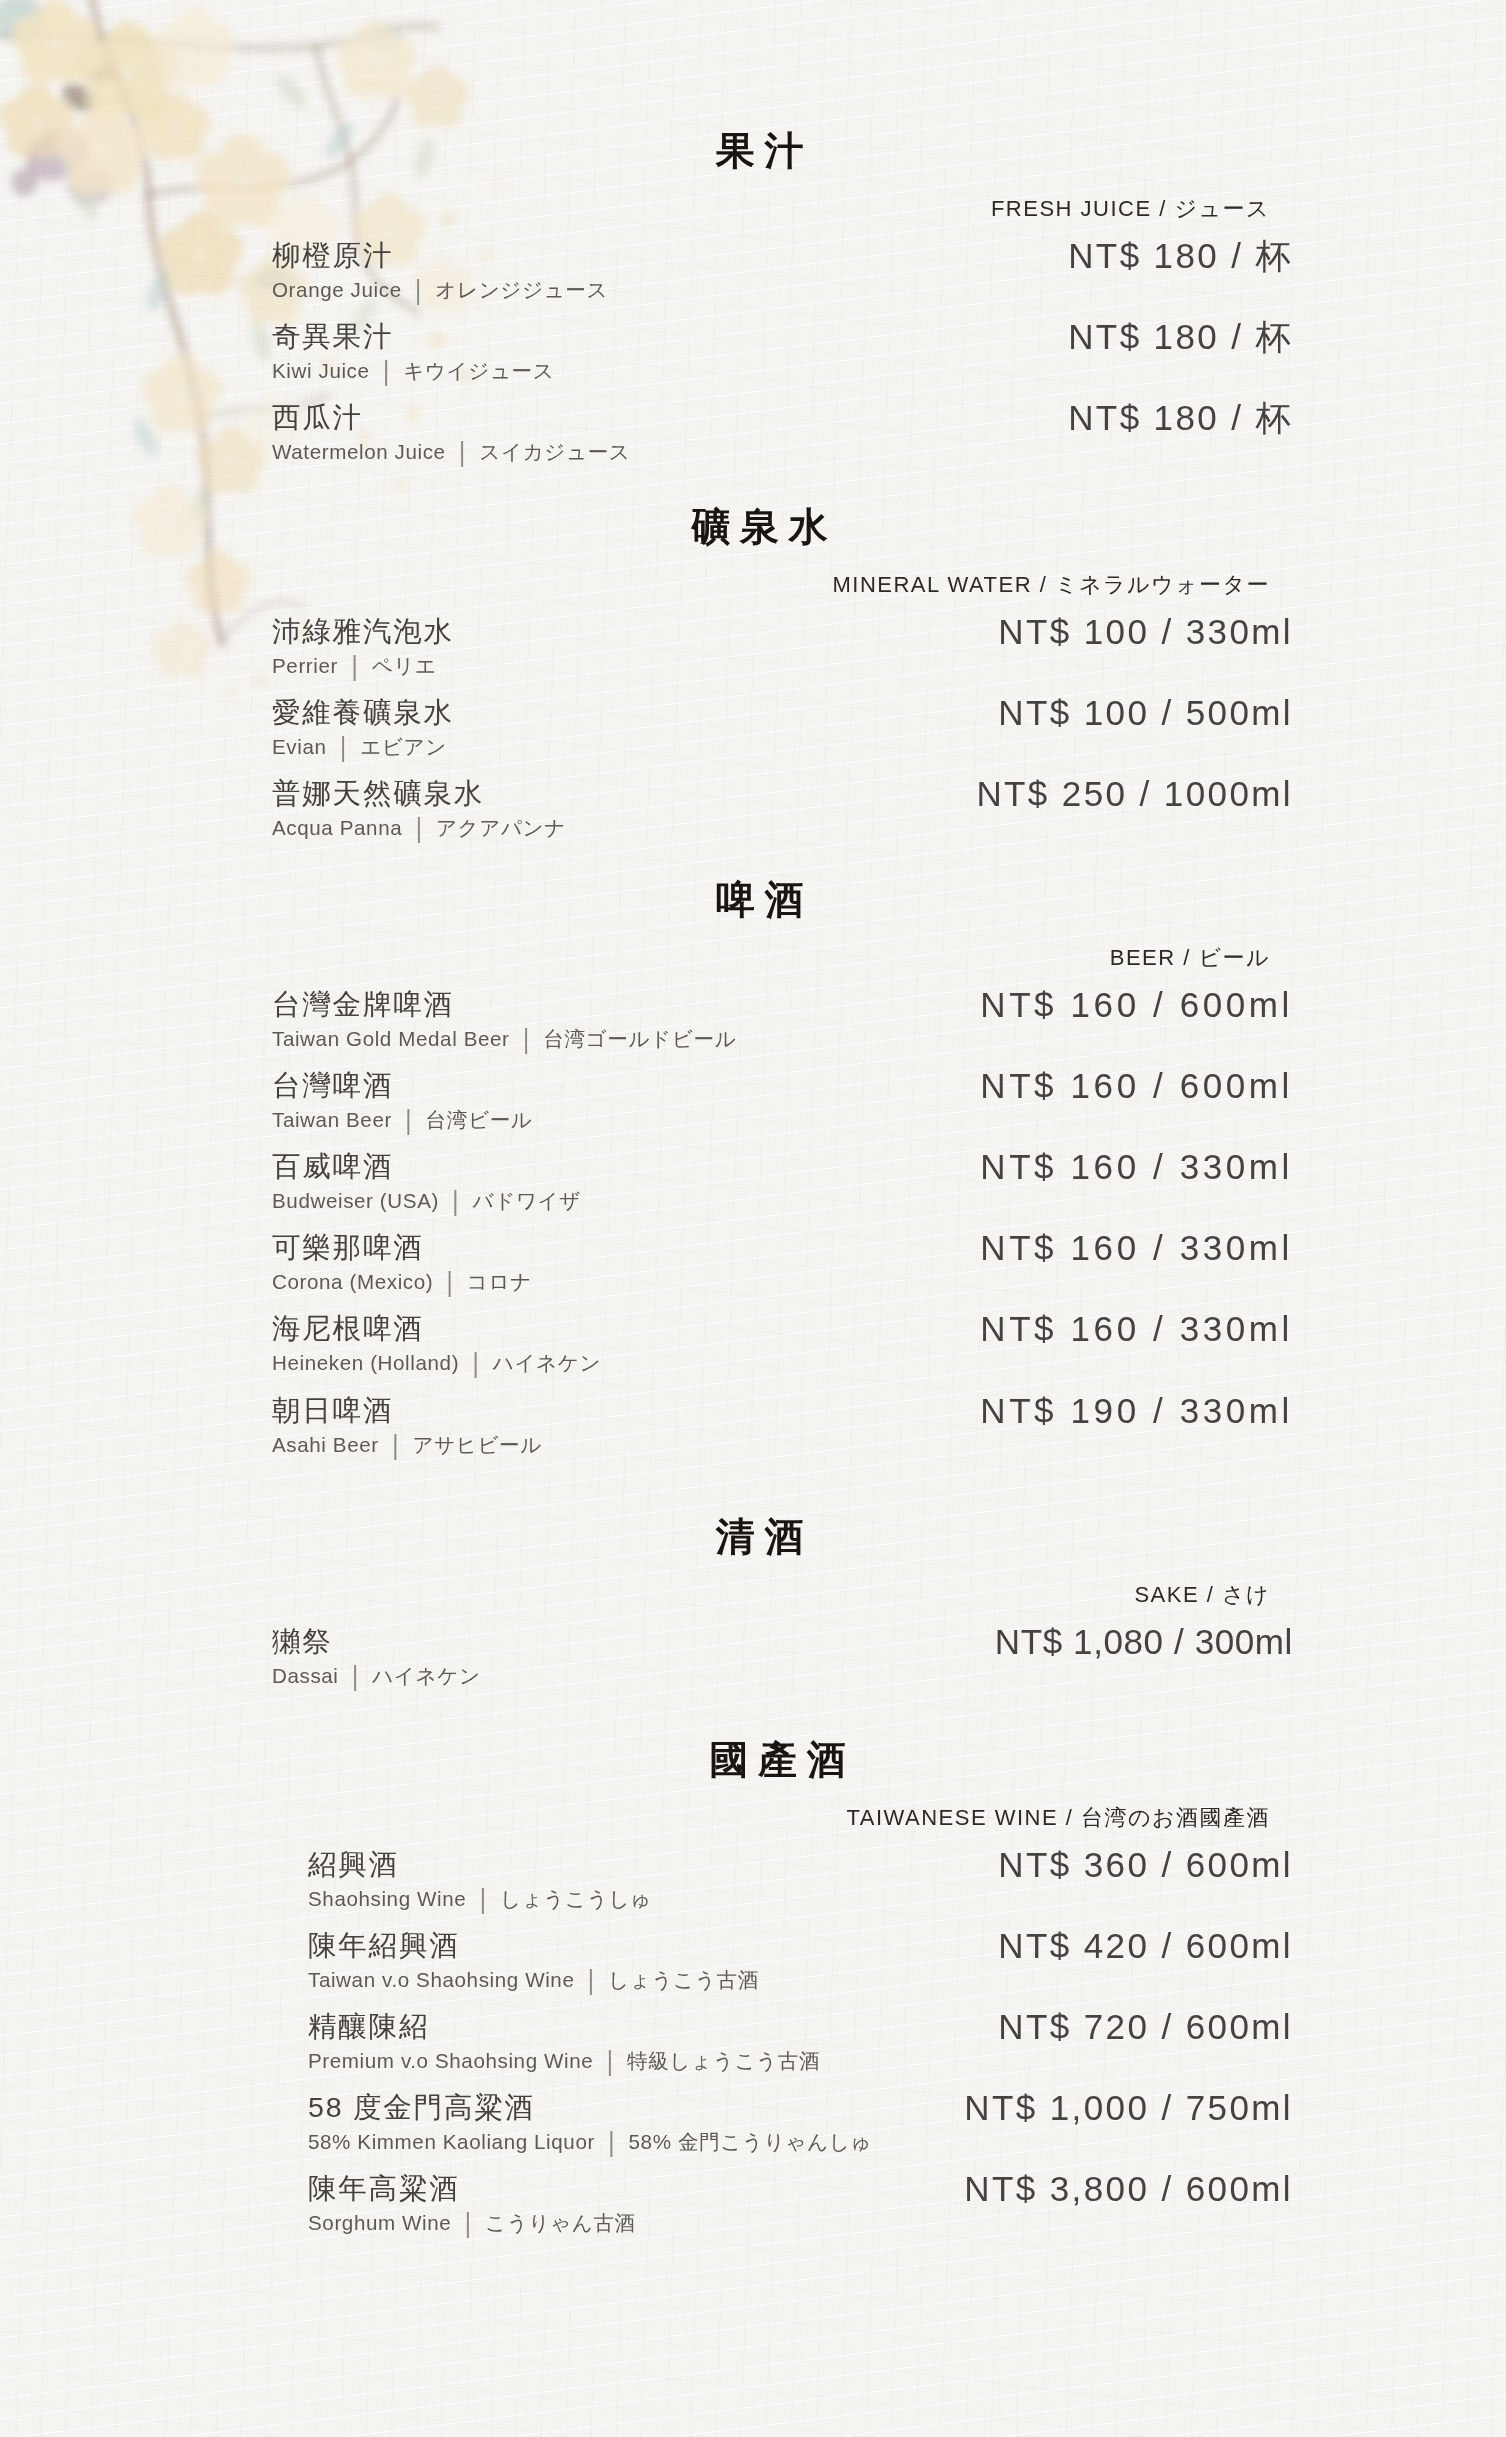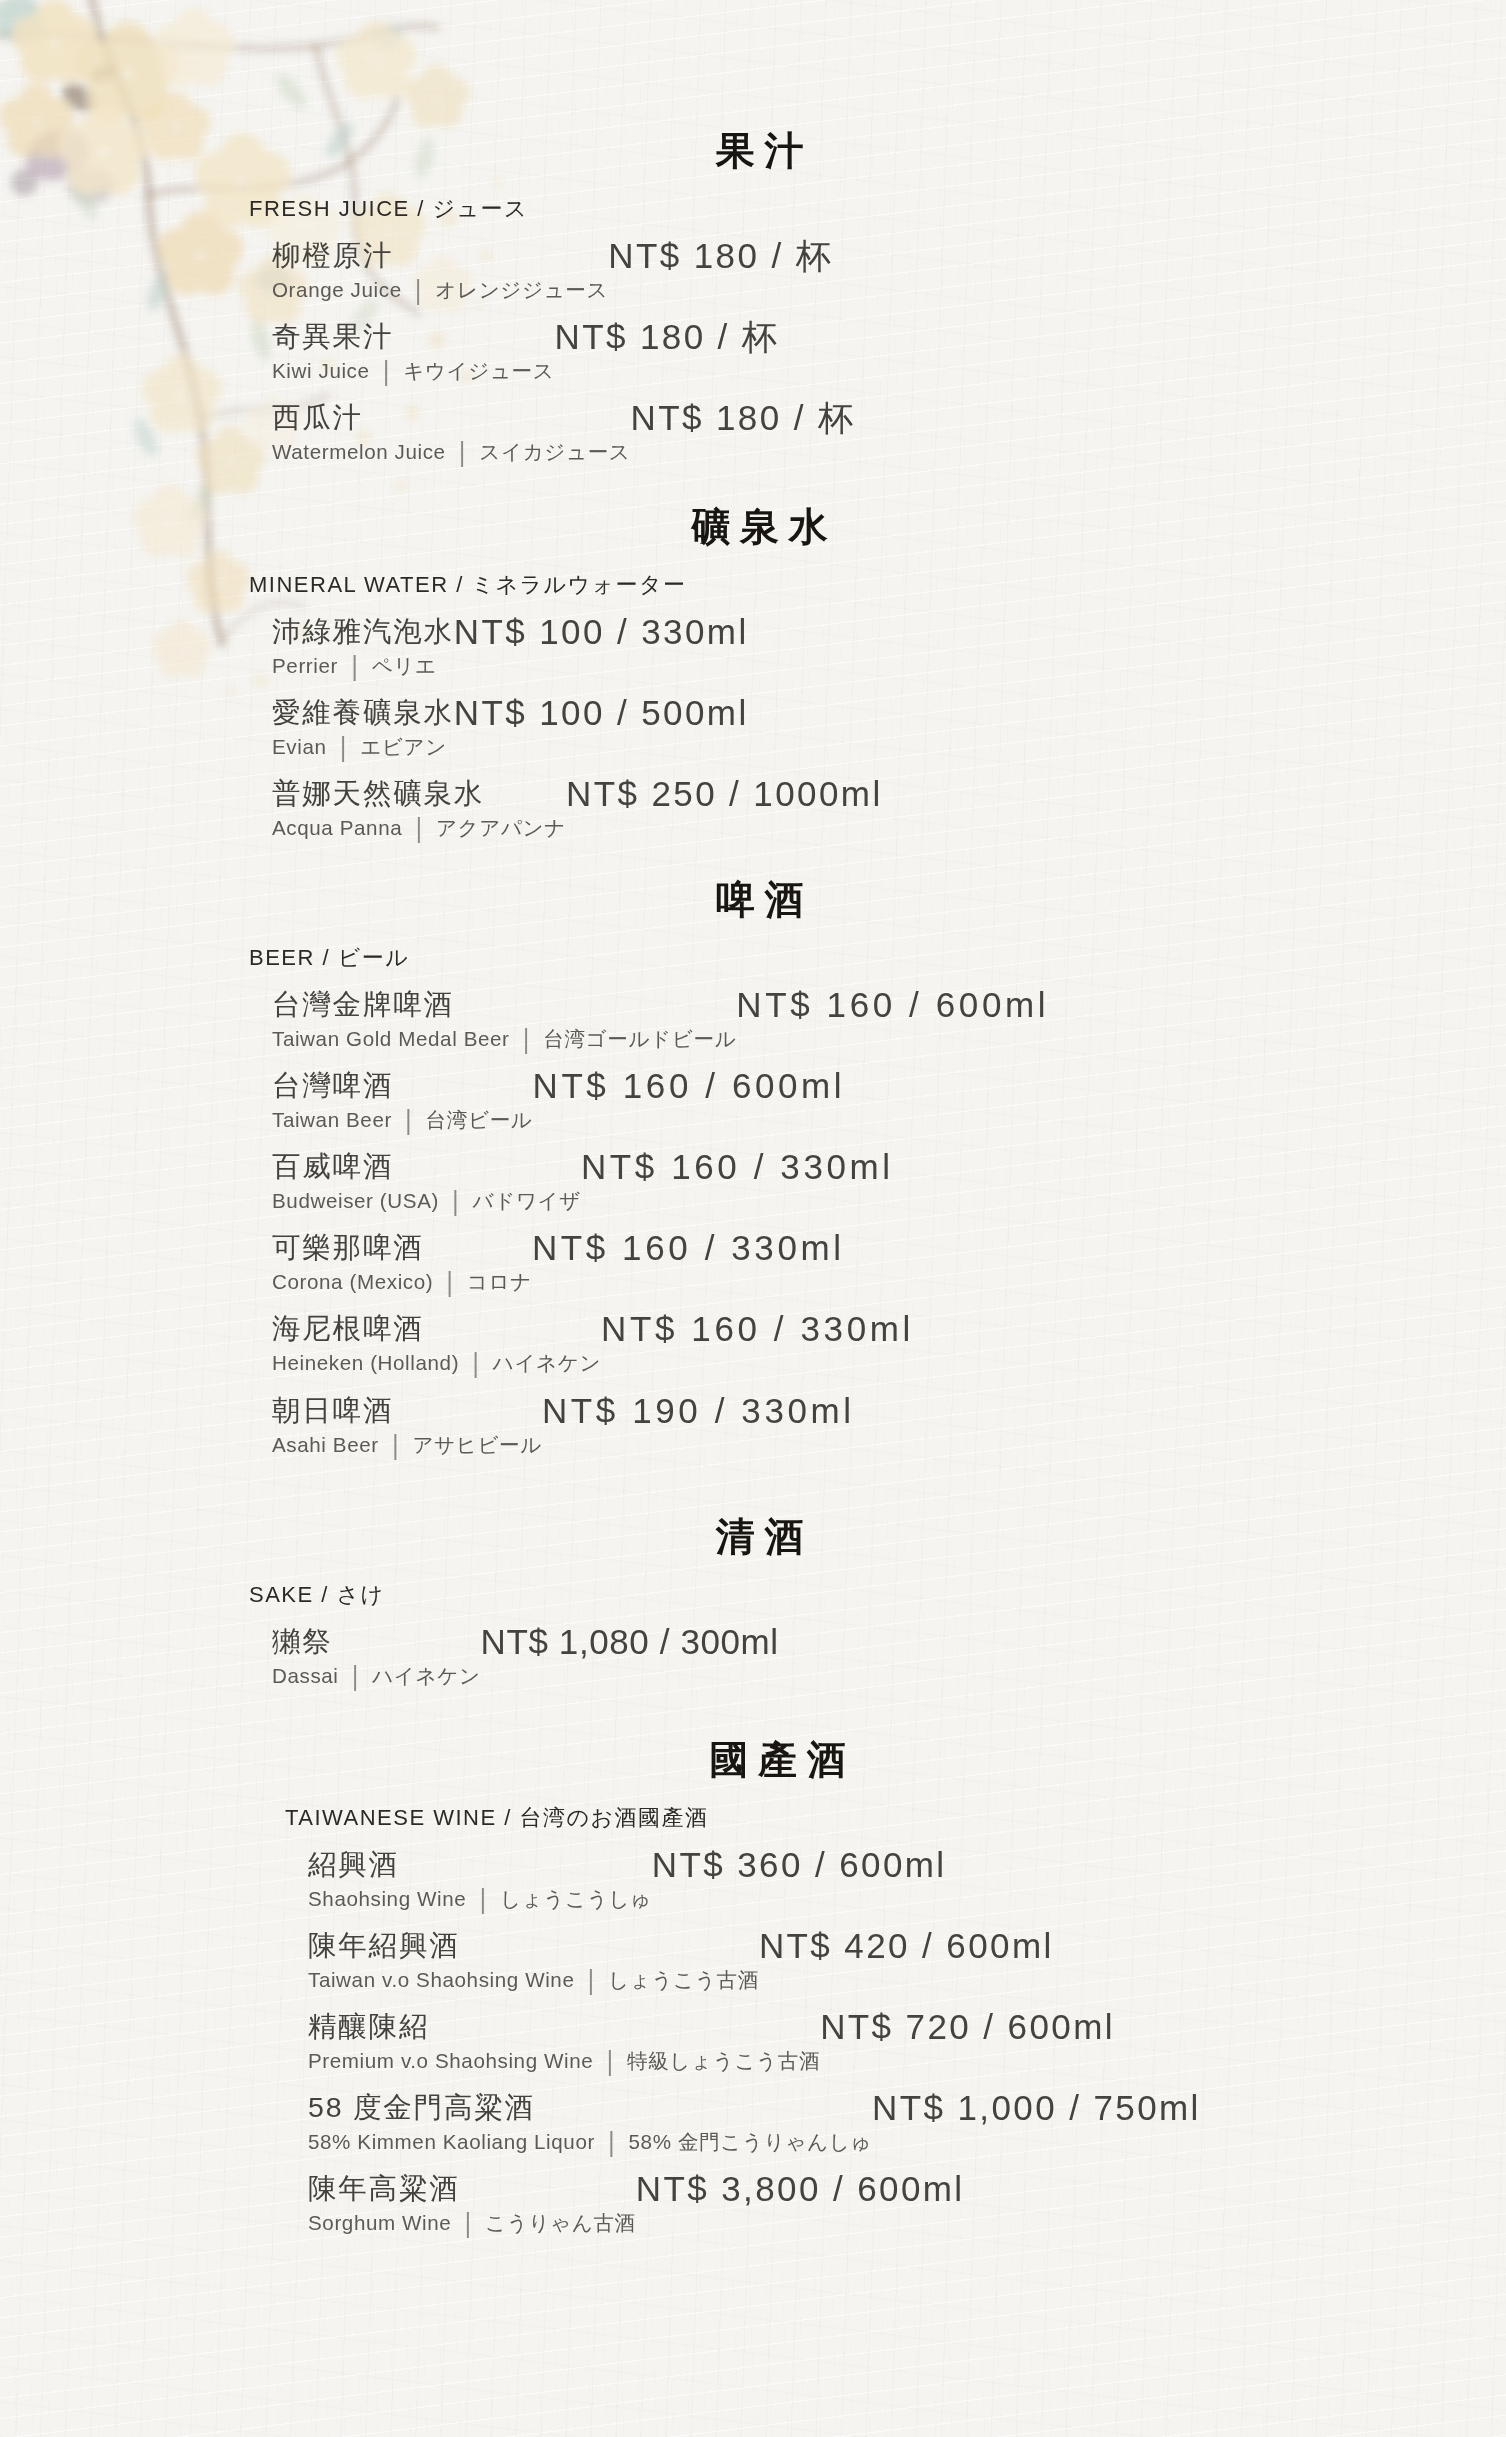--- a/index.html
+++ b/index.html
@@ -49,26 +49,26 @@
     text-align: center;
     position: relative; left: -23px;
   }
   .subtitle {
     margin: 0 0 17.6px 0;
     font-size: 22px;
     font-weight: 500;
     line-height: 25.5px;
     letter-spacing: 1.5px;
     color: #2c2926;
-    text-align: left;
+    text-align: right;
     position: relative; left: -23px;
   }
   .item {
     display: flex;
-    justify-content: flex-start;
+    justify-content: space-between;
     align-items: flex-start;
     margin-bottom: 17.6px;
     min-height: 63px;
   }
   .item-name {
     font-size: 28.5px;
     line-height: 32px;
     letter-spacing: 1.8px;
     color: #45423e;
   }

